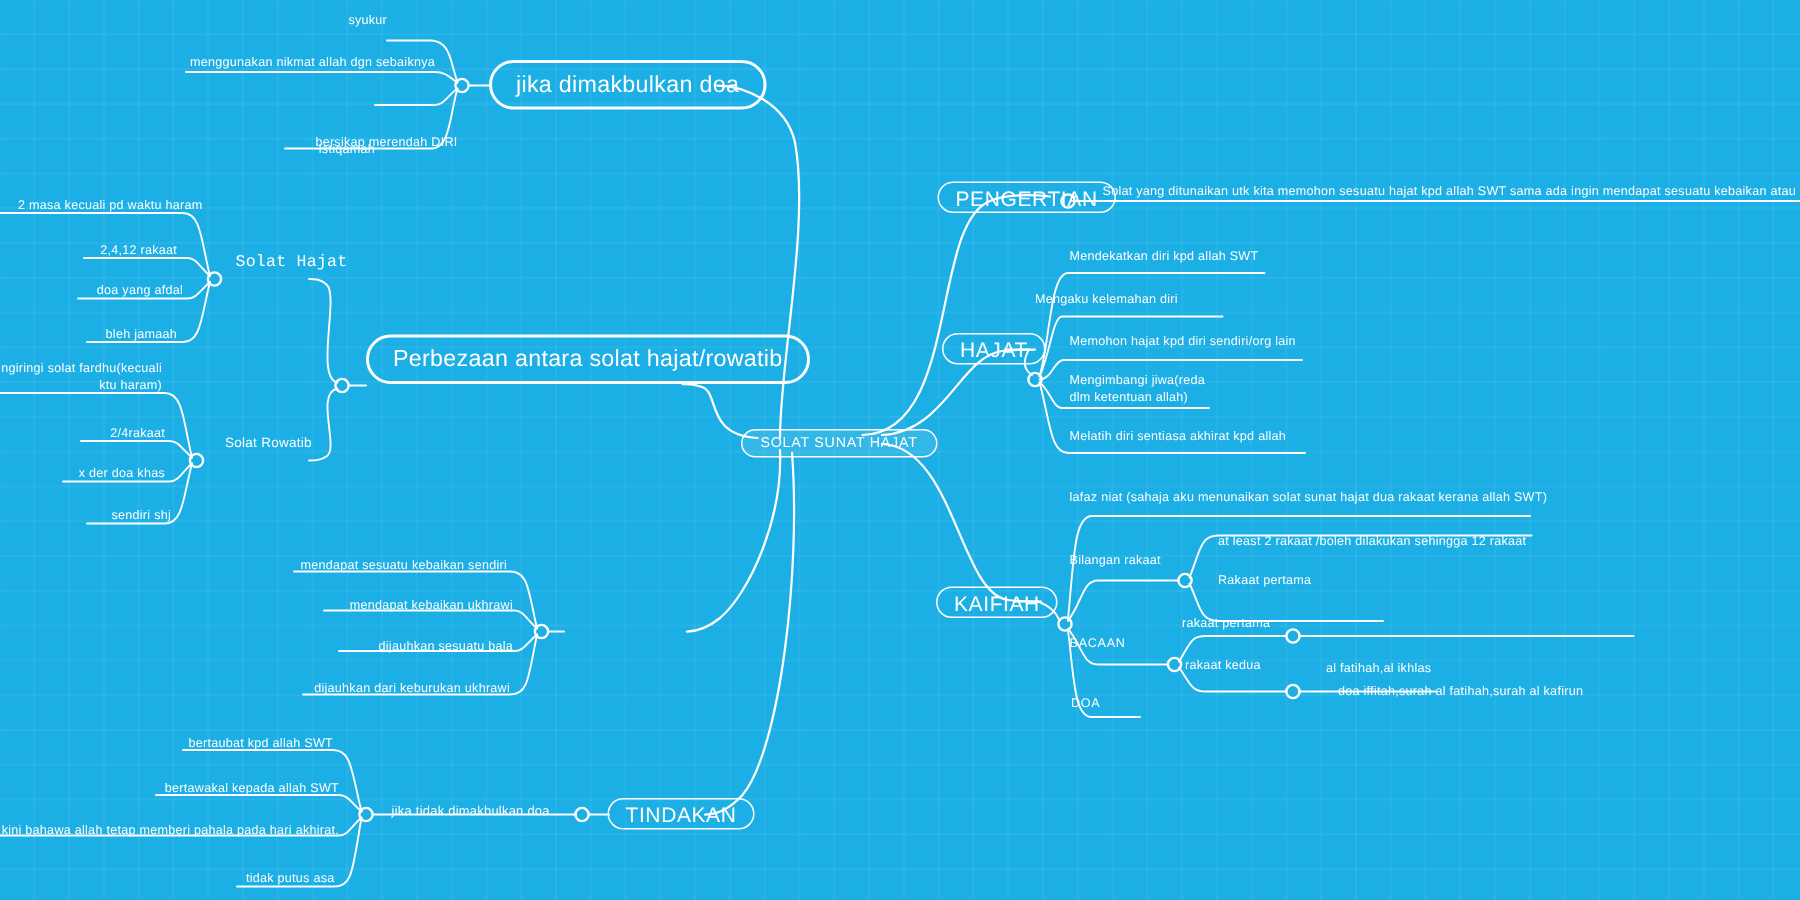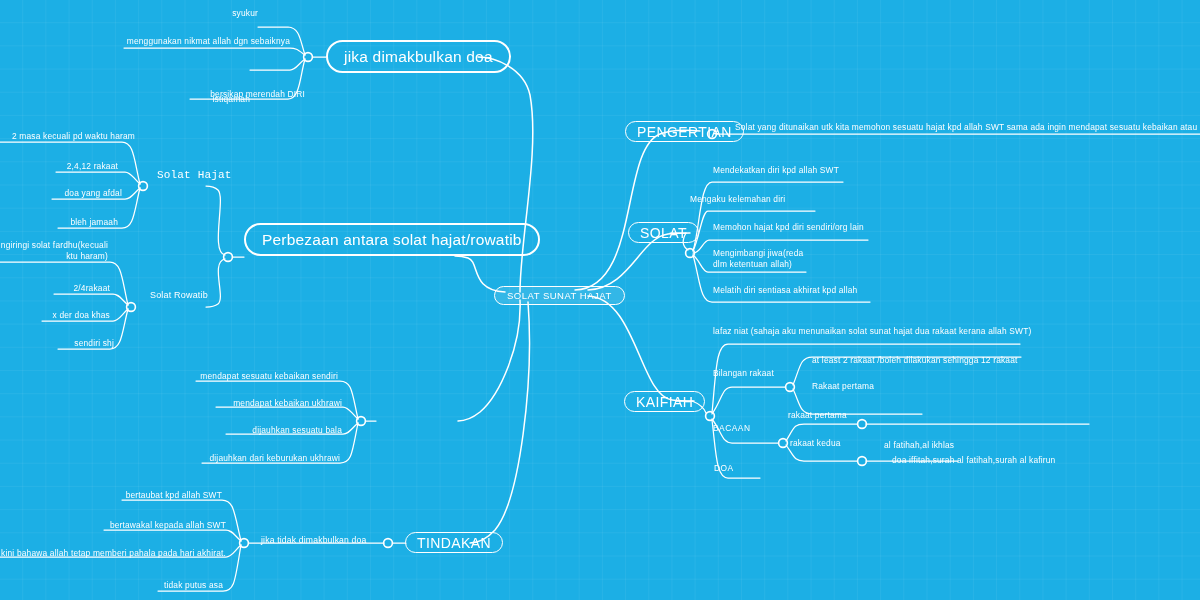--- a/index.html
+++ b/index.html
@@ -191,21 +191,21 @@
 
   <div class="node major" style="left:244px; top:223px;">Perbezaan antara solat hajat/rowatib</div>
 
   <div class="node major" style="left:326px; top:40px;">jika dimakbulkan doa</div>
 
 
   <div class="node pill" style="left:405px; top:532px;">TINDAKAN</div>
 
   <div class="node pill" style="left:625px; top:121px;">PENGERTIAN</div>
 
-  <div class="node pill" style="left:628px; top:222px;">SOLAT</div>
+  <div class="node pill" style="left:628px; top:222px;">HAJAT</div>
 
   <div class="node pill" style="left:624px; top:391px;">KAIFIAH</div>
 
   <div class="lbl r" style="left:118px; top:8px; width:140px;">syukur</div>
   <div class="lbl r" style="left:0px; top:36px; width:290px;">menggunakan nikmat allah dgn sebaiknya</div>
   <div class="lbl r" style="left:120px; top:78px; width:130px;margin-top:16px;">istiqamah</div>
   <div class="lbl r" style="left:60px; top:89px; width:245px;">bersikap merendah DIRI</div>
 
   <div class="lbl" style="left:157px; top:168px; font-size:11px;font-family:Liberation Mono, monospace;">Solat Hajat</div>
   <div class="lbl" style="left:150px; top:289px; font-size:9px;">Solat Rowatib</div>

